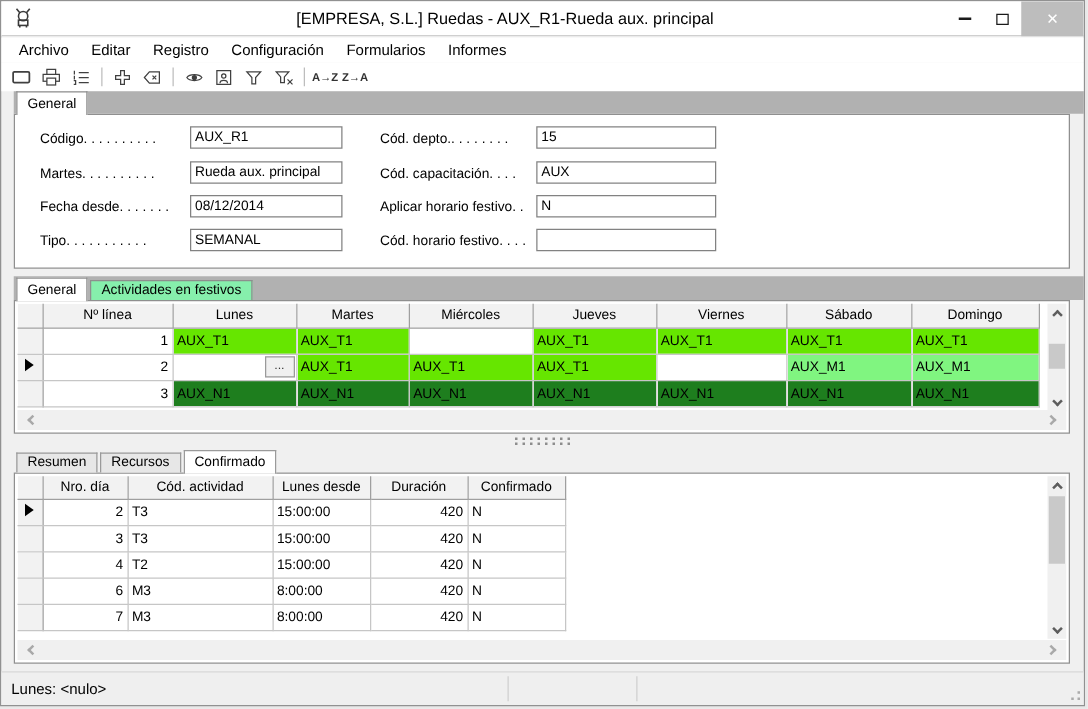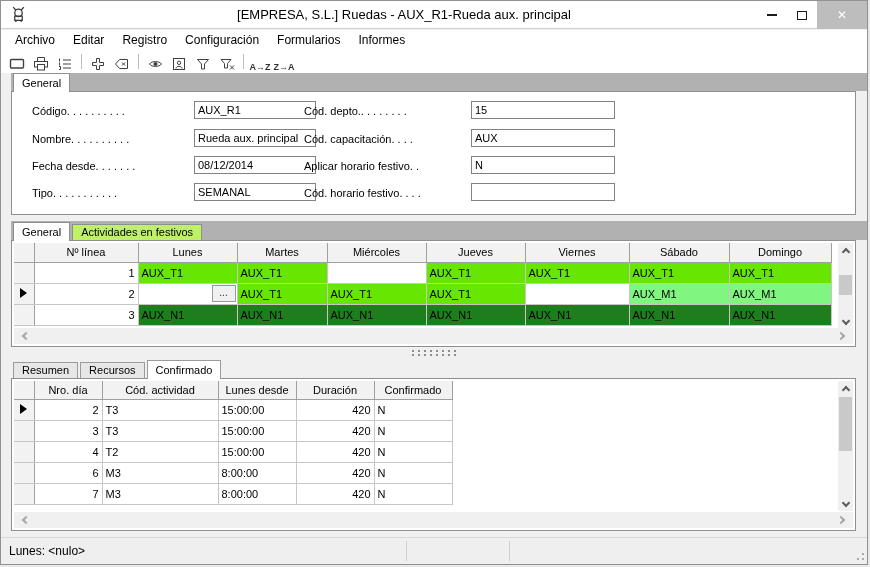--- a/index.html
+++ b/index.html
@@ -14,49 +14,49 @@
   .winbtns { position:absolute; right:0; top:0; height:28px; display:flex; }
   .winbtn { width:30px; height:28px; display:flex; align-items:center; justify-content:center; background:transparent; border:none; }
   .winbtn.close { width:50px; background:#bdbdbd; color:#ffffff; font-size:12px; }
   .min-glyph { width:10px; height:2px; background:#1a1a1a; }
   .max-glyph { width:10px; height:9px; border:1px solid #1a1a1a; }
 
   
   .menubar { position:absolute; top:29px; left:0; right:0; height:20px; background:#fff; display:flex; align-items:center; padding-left:5px; }
   .menu-item { font-size:12px; color:#000; padding:0 9px; line-height:20px; }
   .toolbar { position:absolute; top:49px; left:0; right:0; height:23px; background:#fff; display:flex; align-items:center; padding-left:4px; }
-  .tbtn { width:24px; height:20px; display:flex; align-items:flex-end; justify-content:center; background:transparent; border:none; }
+  .tbtn { width:24px; height:20px; display:flex; align-items:center; justify-content:center; background:transparent; border:none; }
   .tsep { width:1px; height:15px; background:#bdbdbd; margin:0 4px; }
   .sort-glyph { font-size:9px; font-weight:bold; color:#333; white-space:nowrap; }
   svg.ticon { stroke:#404040; fill:none; stroke-width:1; }
 
   
   .strip { position:absolute; left:10px; width:863px; display:flex; align-items:flex-end; padding-left:2px; z-index:3; }
   .strip.gray { background:#b1b1b1; }
   .strip1 { top:72px; height:18px; }
   .strip2 { top:220px; height:19px; }
   .strip3 { top:358px; height:19px; }
-  .tab { display:inline-block; height:16px; line-height:15px; font-size:11px; color:#000; padding:0 8px; border:1px solid #8e8e8e; border-bottom:none; background:#bef264; margin-right:2px; white-space:nowrap; }
+  .tab { display:inline-block; height:16px; line-height:15px; font-size:11px; color:#000; padding:0 8px; border:1px solid #8e8e8e; border-bottom:none; background:#86efac; margin-right:2px; white-space:nowrap; }
   .strip3 .tab { background:#e7e7e7; border-color:#9a9a9a; }
   .strip .tab.active { background:#ffffff; height:19px; line-height:18px; margin-bottom:-1px; position:relative; z-index:4; }
 
   .panel { position:absolute; left:10px; width:845px; background:#ffffff; border:1px solid #8f8f8f; }
   .panel-form { top:90px; height:124px; }
   .panel-grid { top:239px; height:107px; }
   .panel-acts { top:377px; height:153px; }
 
   
   .fcol { position:absolute; top:0; height:120px; }
   .fcol.left { left:20px; width:260px; }
   .fcol.right { left:292px; width:260px; }
   .frow { position:absolute; left:0; right:0; height:18px; }
   .frow:nth-of-type(1){ top:9px; } .frow:nth-of-type(2){ top:37px; }
   .frow:nth-of-type(3){ top:64px; } .frow:nth-of-type(4){ top:91px; }
   .f-label { position:absolute; left:0; top:4px; font-size:11px; color:#000; white-space:pre; }
-  .f-input { position:absolute; top:0; height:18px; border:1px solid #828282; background:#fff; font-family:inherit; font-size:11px; padding:0 3px; color:#000;margin-left:42px; }
+  .f-input { position:absolute; top:0; height:18px; border:1px solid #828282; background:#fff; font-family:inherit; font-size:11px; padding:0 3px; color:#000; }
   .fcol.left .f-input { left:120px; width:122px; }
   .fcol.right .f-input { left:125px; width:144px; }
 
   
   table.grid { border-collapse:collapse; table-layout:fixed; position:absolute; left:2px; top:2px; background:#fff; }
   table.grid th { height:19px; background:#f2f2f2; border-right:1px solid #9f9f9f; border-bottom:1px solid #9f9f9f; font-size:11px; font-weight:normal; text-align:center; color:#000; overflow:hidden; white-space:nowrap; }
   table.grid td { height:21px; border-right:1px solid #c6c6c6; border-bottom:1px solid #c6c6c6; font-size:11px; color:#000; padding:0 3px; overflow:hidden; white-space:nowrap; }
   table.grid .sel { background:#f2f2f2; border-right:1px solid #9f9f9f; padding:0; text-align:center; }
   td.num { text-align:right; padding-right:5px; }
   .rowarrow { display:inline-block; width:0; height:0; border-left:7px solid #000; border-top:5px solid transparent; border-bottom:5px solid transparent; }
@@ -200,21 +200,21 @@
   <div class="strip strip1 gray">
     <span class="tab active">General</span>
   </div>
   <div class="panel panel-form">
     <div class="fcol left">
       <div class="frow">
         <span class="f-label">Código. . . . . . . . . .</span>
         <input class="f-input" value="AUX_R1" style="">
       </div>
       <div class="frow">
-        <span class="f-label">Nombre. . . . . . . . . .</span>
+        <span class="f-label">Martes. . . . . . . . . .</span>
         <input class="f-input" value="Rueda aux. principal" style="">
       </div>
       <div class="frow">
         <span class="f-label">Fecha desde. . . . . . .</span>
         <input class="f-input" value="08/12/2014" style="">
       </div>
       <div class="frow">
         <span class="f-label">Tipo. . . . . . . . . . .</span>
         <input class="f-input" value="SEMANAL" style="">
       </div>

